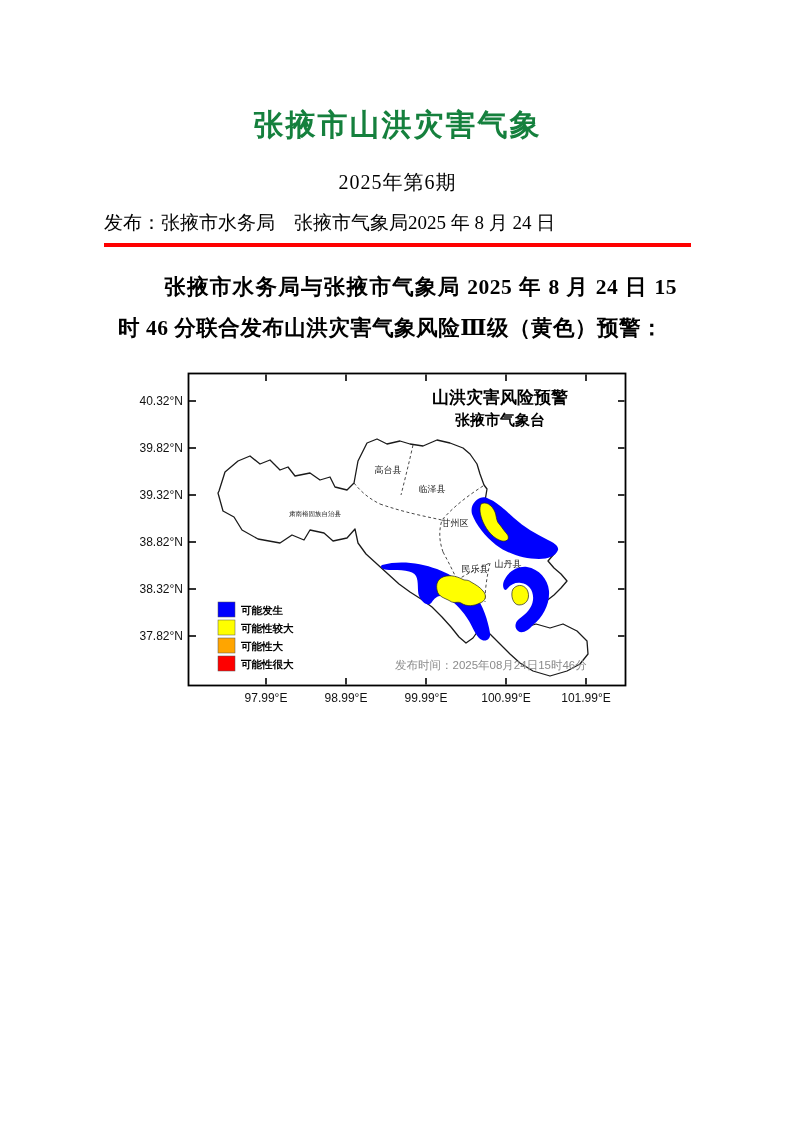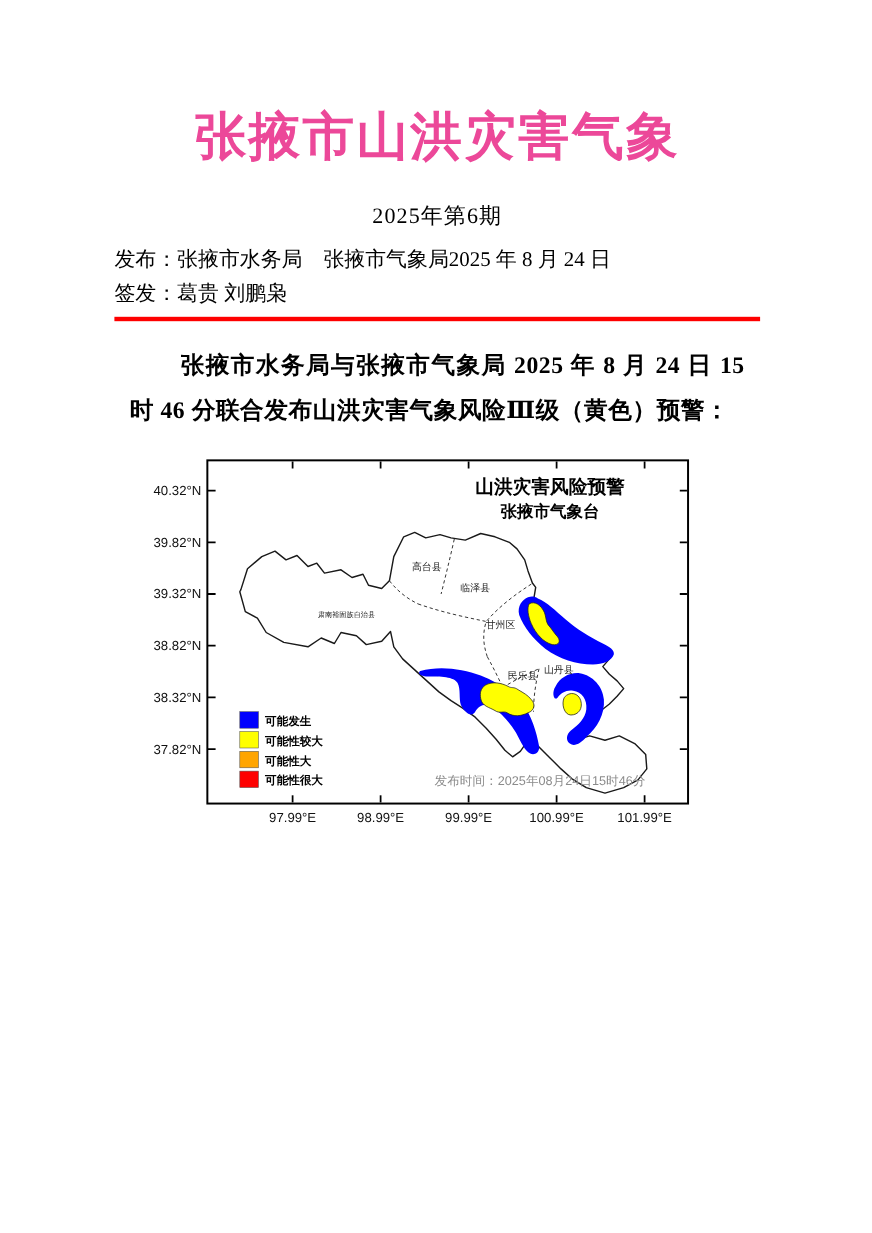--- a/index.html
+++ b/index.html
@@ -11,28 +11,28 @@
     box-sizing:border-box;
     padding:0 102px 0 104px;
     font-family:"Liberation Serif","DejaVu Serif",serif;
     color:#000;
     overflow:hidden;
   }
   .doc-title{
     margin:0;
     padding-top:96px;
     text-align:center;
-    color:#ec4899;
-    font-size:47px;
+    color:#15803d;
+    font-size:30px;
     font-weight:700;
     line-height:58px;
     letter-spacing:2px;
   }
   .issue-no{
-    margin-top:29px;
+    margin-top:15px;
     text-align:center;
     font-size:20px;
     letter-spacing:1px;
   }
   .meta{margin-top:11px;font-size:19px;}
   .meta-row{display:flex;line-height:31px;}
   .meta-row .right{padding-right:16px;}
   .red-rule{height:4px;background:#fe0000;margin-top:5px;}
   .para{
     font-size:21.5px;
@@ -59,21 +59,20 @@
   <h1 class="doc-title"><span>张掖市山洪灾害气象</span><br></h1>
 
   <div class="issue-no">2025年第6期</div>
 
   <div class="meta">
     <div class="meta-row">
       <span>发布：张掖市水务局　张掖市气象局</span>
       <span class="right">2025 年 8 月 24 日</span>
     </div>
     <div class="meta-row">
-      <span class="right">签发：葛贵 刘鹏枭</span>
     </div>
   </div>
 
   <div class="red-rule"></div>
 
   <p class="para lead">张掖市水务局与张掖市气象局 2025 年 8 月 24 日 15 时 46 分联合发布山洪灾害气象风险Ⅲ级（黄色）预警：</p>
 
   <div class="figure">
     <svg width="512" height="352" viewBox="0 0 512 352" xmlns="http://www.w3.org/2000/svg">
 

